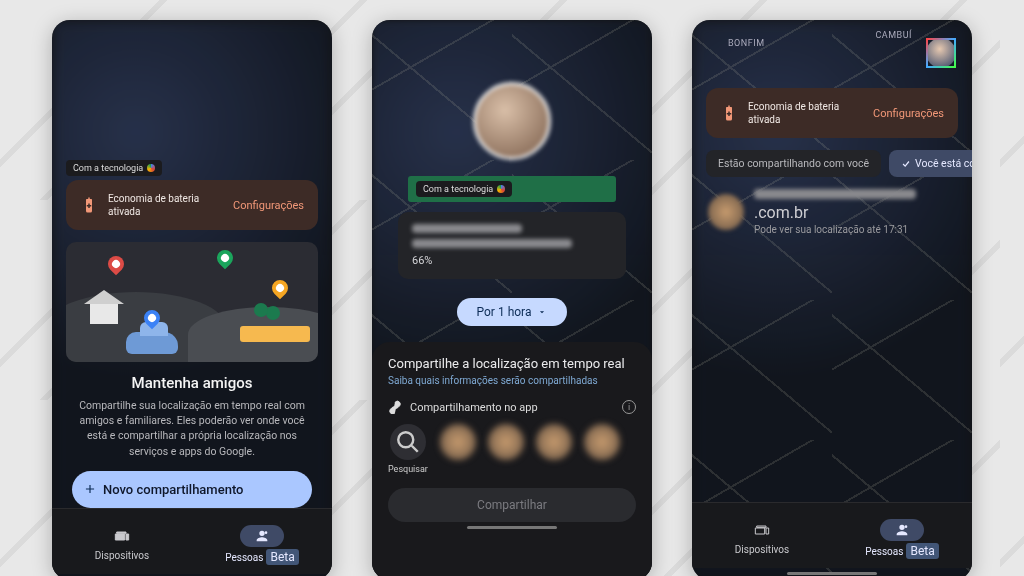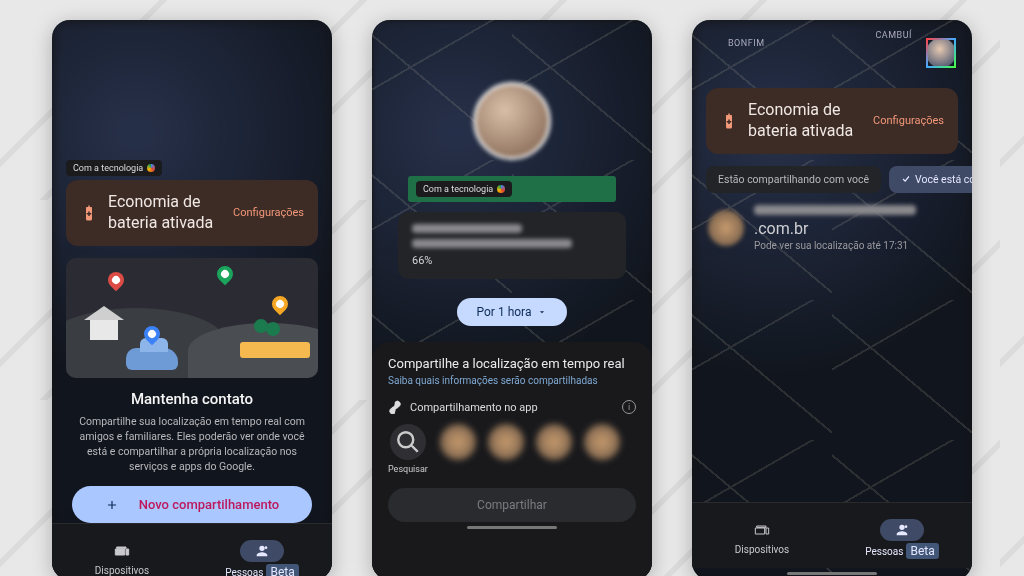--- a/index.html
+++ b/index.html
@@ -17,21 +17,21 @@
 
     .content { position: relative; z-index: 2; flex: 1; display: flex; flex-direction: column; }
 
     .tech-chip { position: absolute; top: 140px; left: 14px; background: #1b1b1e; border-radius: 4px; padding: 3px 7px; font-size: 9px; color: #ddd; display: flex; align-items: center; gap: 4px; z-index: 3; }
     .tech-pin { width: 8px; height: 8px; border-radius: 50%; background: conic-gradient(#4285F4,#DB4437,#F4B400,#0F9D58); }
 
     .battery-banner { margin: 160px 14px 0; background: #3d2b26; border-radius: 12px; padding: 12px 14px; display: flex; align-items: center; gap: 10px; z-index: 3; position: relative; }
     .phone3 .battery-banner { margin-top: 68px; }
     .battery-icon { width: 18px; height: 18px; flex-shrink: 0; }
     .battery-text { flex: 1; }
-    .battery-title { font-size: 16px; color: #f0e8e4; line-height: 1.3; }
+    .battery-title { font-size: 10px; color: #f0e8e4; line-height: 1.3; }
     .battery-link { font-size: 11px; color: #f29878; }
 
     .illus { margin: 12px 14px 0; background: #2b2c33; border-radius: 10px; height: 120px; position: relative; overflow: hidden; }
     .hill1 { position: absolute; bottom: 0; left: -20px; width: 180px; height: 70px; background: #3a3d42; border-radius: 50% 50% 0 0; }
     .hill2 { position: absolute; bottom: 0; right: -30px; width: 160px; height: 55px; background: #4a4d52; border-radius: 50% 50% 0 0; }
     .house { position: absolute; bottom: 38px; left: 24px; width: 28px; height: 20px; background: #e8e8e8; }
     .roof { position: absolute; bottom: 58px; left: 18px; width: 0; height: 0; border-left: 20px solid transparent; border-right: 20px solid transparent; border-bottom: 14px solid #cfcfcf; }
     .car { position: absolute; bottom: 8px; left: 60px; width: 52px; height: 22px; background: #6e9ad6; border-radius: 10px 14px 6px 6px; }
     .car::before { content:""; position: absolute; top: -10px; left: 14px; width: 28px; height: 14px; background: #8eb5ea; border-radius: 6px 6px 0 0; }
     .train { position: absolute; bottom: 20px; right: 8px; width: 70px; height: 16px; background: #f6b94f; border-radius: 3px; }
@@ -39,21 +39,21 @@
     .pin { position: absolute; width: 16px; height: 16px; border-radius: 50% 50% 50% 0; transform: rotate(-45deg); }
     .pin::after { content:""; position:absolute; inset:4px; background:#fff; border-radius:50%; }
     .pin.red { background:#dc4b46; top:14px; left:42px; }
     .pin.green { background:#1ba55c; top:8px; right:85px; }
     .pin.yellow { background:#f5a623; top:38px; right:30px; }
     .pin.blue { background:#3b82f6; top:68px; left:78px; }
 
     .card-title { text-align: center; font-size: 15px; color: #f5f5f5; margin: 12px 18px 6px; font-weight: 500; }
     .card-desc { text-align: center; font-size: 10.5px; color: #b8b8bc; line-height: 1.45; margin: 0 20px; }
 
-    .new-share-btn { margin: 12px 20px 0; background: #aac7ff; color: #be185d; border-radius: 22px; padding: 11px; text-align: center; font-size: 13px; font-weight: 500; display: flex; align-items: center; justify-content: center; gap: 20px; }
+    .new-share-btn { margin: 12px 20px 0; background: #aac7ff; color: #0f172a; border-radius: 22px; padding: 11px; text-align: center; font-size: 13px; font-weight: 500; display: flex; align-items: center; gap: 6px; }
 
     .bottom-nav { margin-top: auto; display: flex; background: #18191c; border-top: 1px solid #2a2a2d; }
     .nav-item { flex: 1; padding: 16px 0 10px; text-align: center; font-size: 10px; color: #c9c9cd; display: flex; flex-direction: column; align-items: center; gap: 3px; }
     .nav-item.active { color: #e5e8ff; }
     .nav-pill { padding: 3px 14px; border-radius: 12px; display: inline-flex; align-items: center; justify-content: center; }
     .nav-item.active .nav-pill { background: #3f4a66; }
     .nav-icon { width: 16px; height: 16px; }
     .beta-badge { font-size: 12px; background: #425677; padding: 1px 4px; border-radius: 3px; margin-left: 3px; }
     .gesture-bar { width: 90px; height: 3px; background: #777; border-radius: 2px; margin: 4px auto 5px; }
 
@@ -127,21 +127,21 @@
           <div class="house"></div>
         <div class="tree"></div>
           <div class="train"></div>
           <div class="car"></div>
         <div class="pin red"></div>
           <div class="pin green"></div>
           <div class="pin yellow"></div>
           <div class="pin blue"></div>
       </div>
 
-      <div class="card-title">Mantenha contato</div>
+      <div class="card-title">Mantenha amigos</div>
       <div class="card-desc">Compartilhe sua localização em tempo real com amigos e familiares. Eles poderão ver onde você está e compartilhar a própria localização nos serviços e apps do Google.</div>
 
       <div class="new-share-btn">
         <svg width="14" height="14" viewBox="0 0 24 24">
             <path fill="#0b2b55" d="M11 5h2v6h6v2h-6v6h-2v-6H5v-2h6z"></path>
           </svg>
         <span>Novo compartilhamento</span>
       </div>
 
       <div class="bottom-nav">

